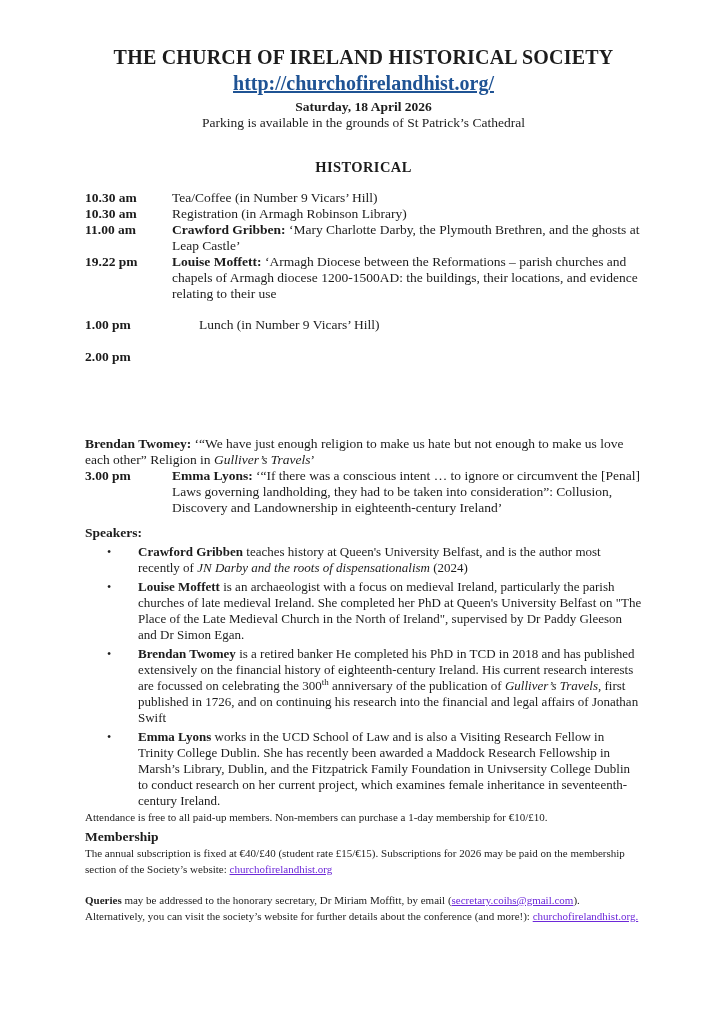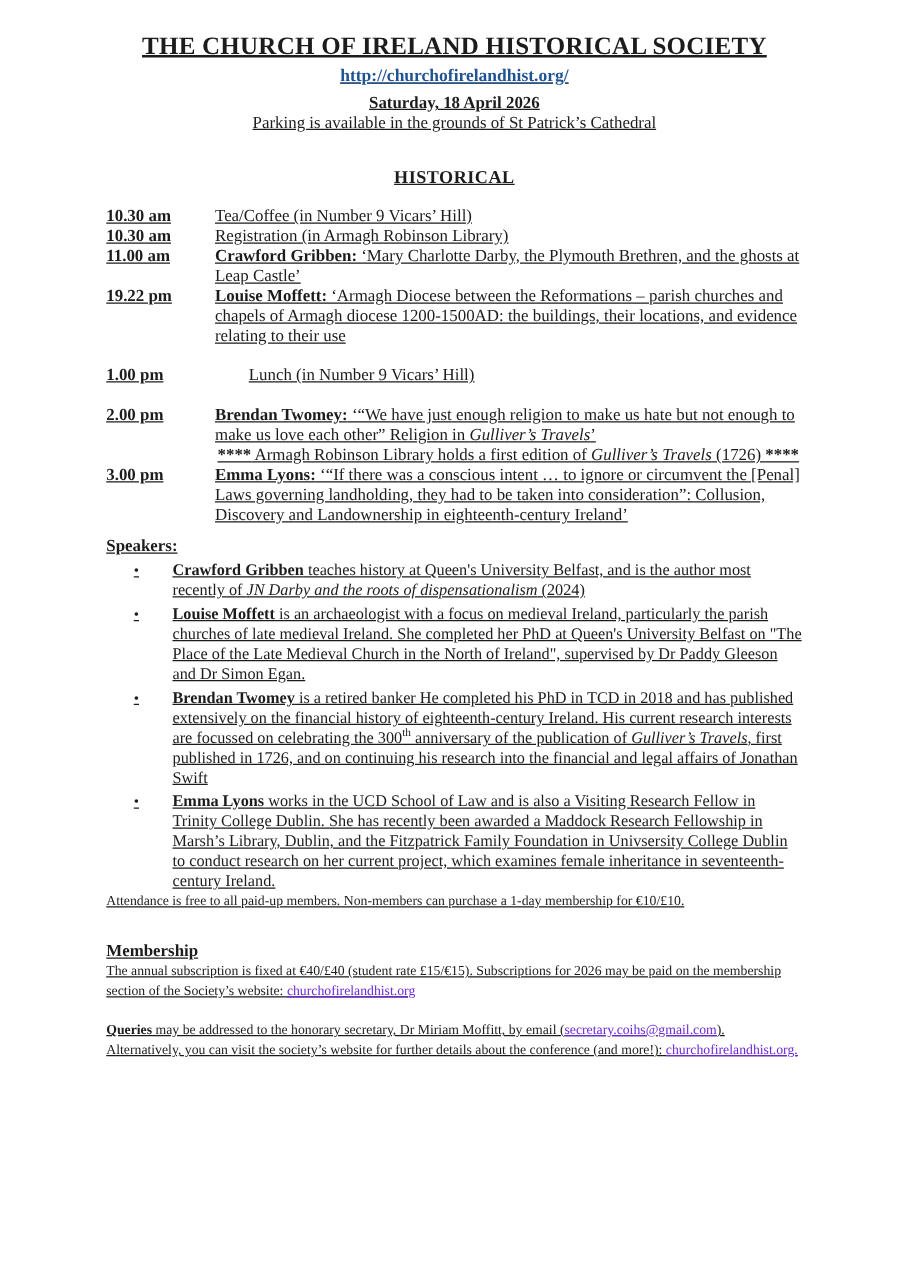--- a/index.html
+++ b/index.html
@@ -1,45 +1,45 @@
 <!DOCTYPE html>
 <html><head>
 <meta charset="utf-8">
 <style>
   html,body{margin:0;padding:0;}
   body{
     width:724px;height:1024px;background:#ffffff;
     font-family:"Liberation Serif","DejaVu Serif",serif;
     color:#1c1c1c;-webkit-font-smoothing:antialiased;
   }
-  .page{box-sizing:border-box;width:710px;height:1024px;padding:24px 68px 0 85px;overflow:hidden;text-decoration:underline;}
+  .page{box-sizing:border-box;width:710px;height:1024px;padding:44px 68px 0 85px;overflow:hidden;}
   .center{text-align:center;}
   .doc-title{font-size:20px;font-weight:bold;letter-spacing:.2px;margin-top:2px;}
   .doc-url{margin-top:3px;}
-  .doc-url a{font-size:14px;font-weight:bold;color:#1F5394;text-decoration:underline;cursor:pointer;}
+  .doc-url a{font-size:20px;font-weight:bold;color:#1F5394;text-decoration:underline;cursor:pointer;}
   .intro{font-size:13.5px;margin-top:9px;line-height:16px;}
   .date-line{font-size:13.5px;font-weight:bold;margin-top:4px;line-height:16px;}
   .parking{font-size:13.5px;line-height:16px;}
   .prog-head{font-size:14.5px;font-weight:bold;letter-spacing:.4px;margin-top:28px;}
   .rows{margin-top:14px;font-size:13.5px;line-height:16px;}
   .row{display:flex;}
   .row .time{width:87px;flex:0 0 87px;font-weight:bold;}
   .row .desc{flex:1;}
   .gap-sm{margin-top:15px;gap:27px;}
-  .gap-md{margin-top:16px;}
+  .gap-md{margin-top:16px;flex-direction:column;}
   .note-line{padding-left:2px;}
   b.name{font-weight:bold;}
   i.bk{font-style:italic;}
   .speakers-head{font-size:13.5px;font-weight:bold;margin-top:9px;line-height:16px;}
   .bullets{font-size:13px;line-height:16px;margin-top:2px;}
   .bullet-row{display:flex;margin-top:3px;}
   .bullet-glyph{flex:0 0 31px;margin-left:22px;font-size:12px;}
   .bullet-text{flex:1;}
   .sec-head{font-size:13.5px;font-weight:bold;margin-top:22px;line-height:16px;}
-  .sec-head.mt-sm{margin-top:24px;}
+  .sec-head.mt-sm{margin-top:4px;}
   .para{font-size:11px;line-height:16px;}
   .para.just{text-align:justify;}
   .para.spaced{margin-top:15px;}
   a.body-link{color:#6d28d9;text-decoration:underline;cursor:pointer;}
   sup{font-size:9px;line-height:0;}
 </style>
 </head>
 <body>
 
 <div class="page">
@@ -72,24 +72,20 @@
     </div>
     <div class="row gap-sm">
       <span class="time">1.00 pm</span>
       <span class="desc">Lunch (in Number 9 Vicars’ Hill)</span>
     </div>
     <div class="row gap-md">
       <span class="time">2.00 pm</span>
       <span class="desc"><b class="name">Brendan Twomey:</b><span> ‘“We have just enough religion to make us hate but not enough to make us love each other” Religion in </span><i class="bk">Gulliver’s Travels</i><span>’</span></span>
     </div>
     <div class="row">
-      <span class="time"></span>
-      <span class="desc note-line"><b>****</b><span> Armagh Robinson Library holds a first edition of </span><i class="bk">Gulliver’s Travels</i><span> (1726) </span><b>****</b></span>
-    </div>
-    <div class="row">
       <span class="time">3.00 pm</span>
       <span class="desc"><b class="name">Emma Lyons:</b><span> ‘“If there was a conscious intent … to ignore or circumvent the [Penal] Laws governing landholding, they had to be taken into consideration”: Collusion, Discovery and Landownership in eighteenth-century Ireland’</span></span>
     </div>
   </div>
 
   <div class="speakers-head">Speakers:</div>
   <div class="bullets">
 
     <div class="bullet-row">
       <span class="bullet-glyph">•</span>

